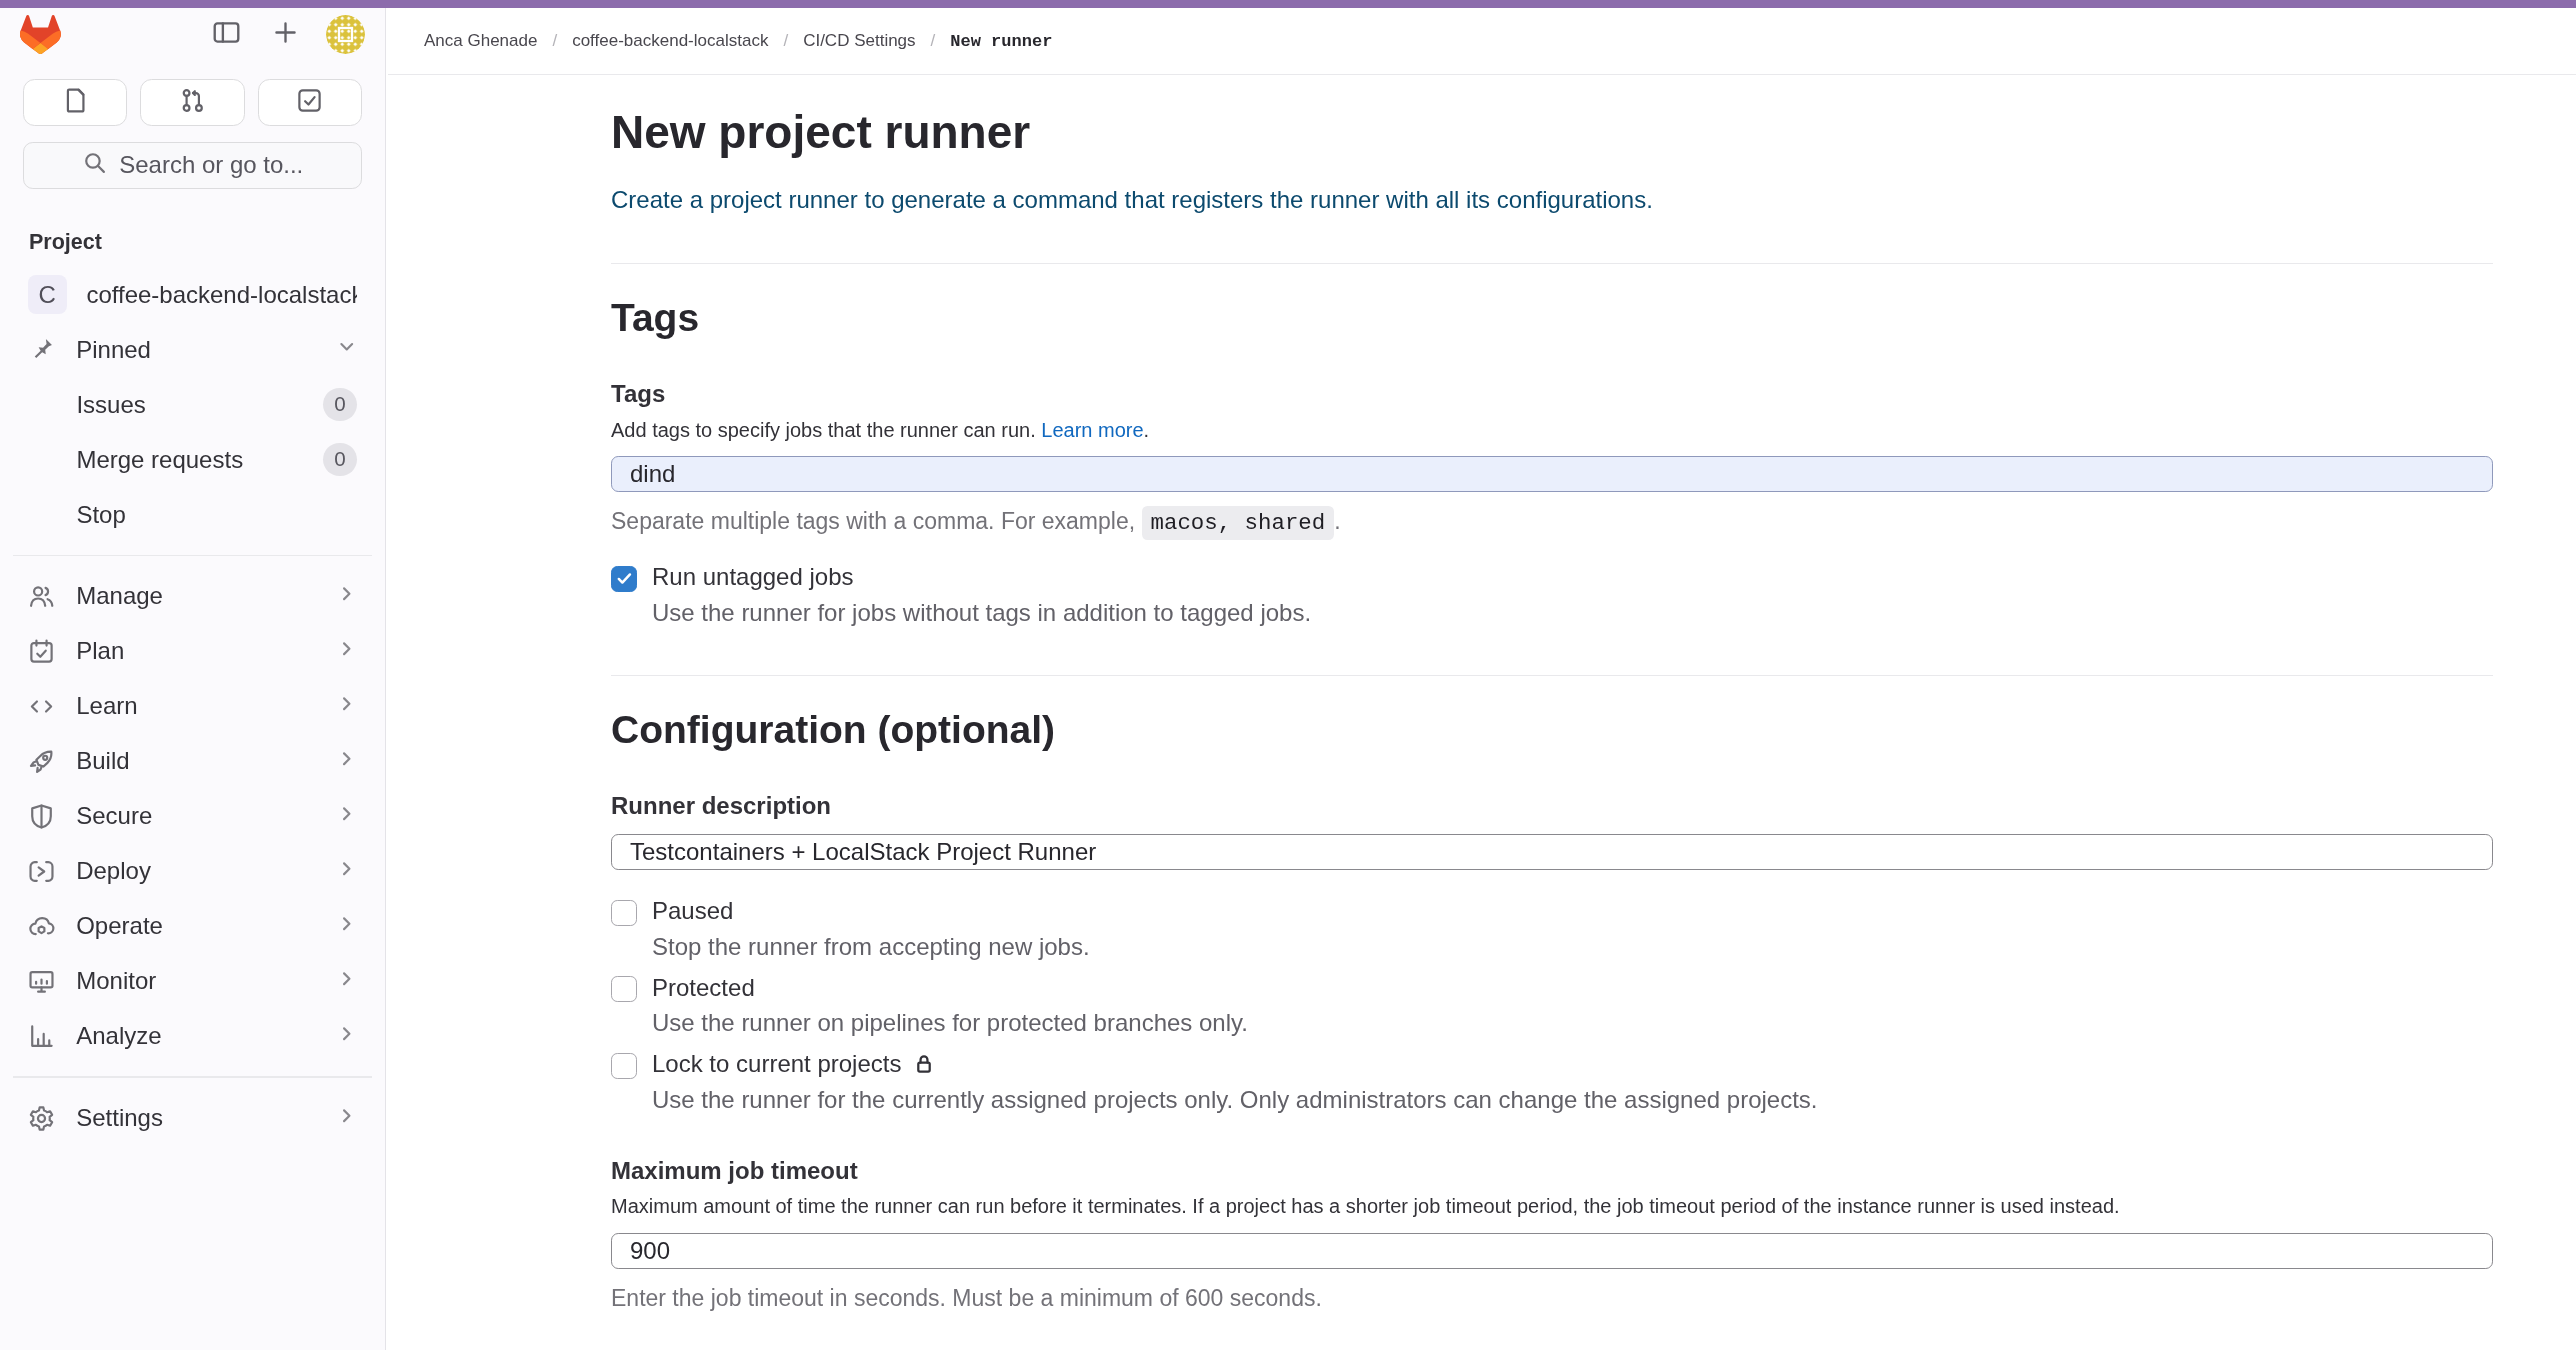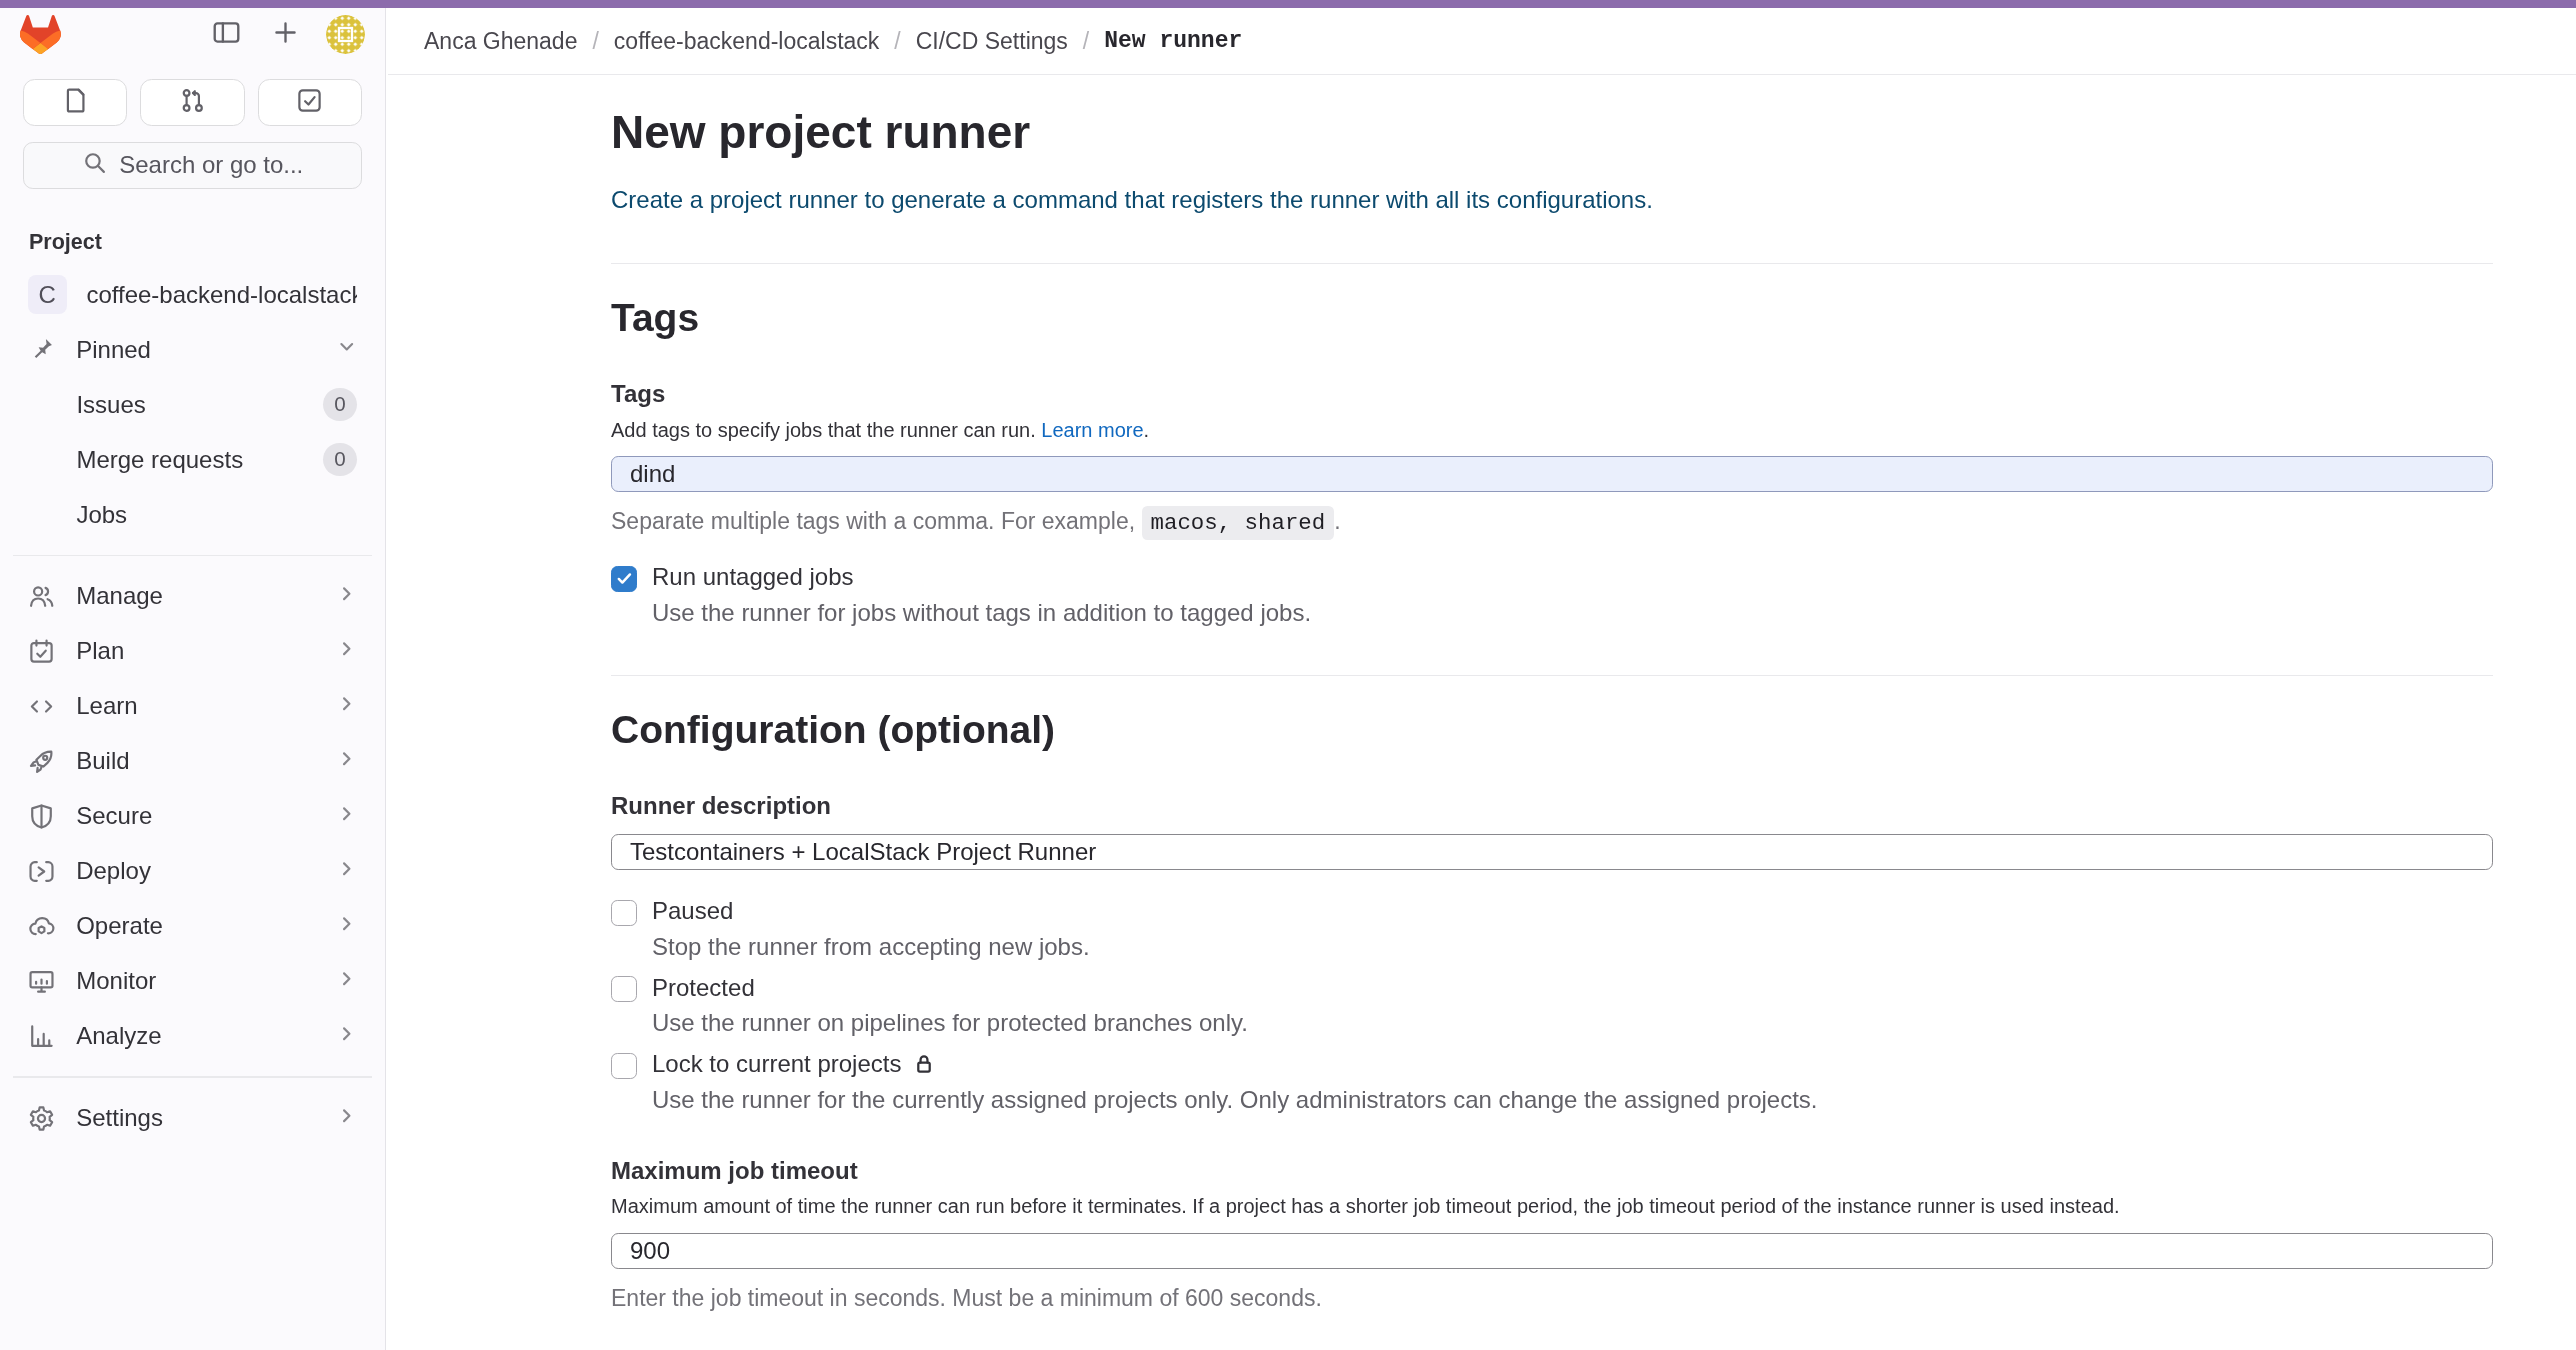--- a/index.html
+++ b/index.html
@@ -60,21 +60,21 @@
   .badge {
     flex:none; background:#e4e3e8; color:#58575f; border-radius:894px;
     font-size:20.6px; line-height:1; padding:6.3px 11.6px; min-width:34px; text-align:center;
   }
   .sb-divider { height:1.8px; background:#e9e9ec; margin:12.5px 13.4px; }
 
   
   .main { position:absolute; top:8px; left:388px; right:0; bottom:0; background:#fff; }
   .breadcrumb-bar {
     height:67px; display:flex; align-items:center; padding:0 36px; gap:15px;
-    border-bottom:1.8px solid #e9e9ec; font-size:23px; color:#49474e; white-space:nowrap;
+    border-bottom:1.8px solid #e9e9ec; font-size:17px; color:#49474e; white-space:nowrap;
   }
   .breadcrumb-bar .sep { color:#b5b4b9; }
   .breadcrumb-bar .crumb { cursor:pointer; }
   .breadcrumb-bar .crumb-current { font-weight:700; color:#28272d;font-family:Liberation Mono, monospace; }
 
   .content { padding:0 83px 0 223px; }
   h1.page-title { margin-top:30px; font-size:46px; line-height:55px; font-weight:700; color:#28272d; }
   p.page-subtitle { margin-top:25px; font-size:24px; line-height:30px; color:#0c4a6e; }
   .hr { border:none; border-top:1.8px solid #e9e9ec; margin-top:48px; }
   h2.section-heading { margin-top:30px; font-size:39px; line-height:48px; font-weight:700; color:#28272d; }
@@ -221,21 +221,21 @@
 
   <div class="sb-row sb-sub">
     <span class="row-label">Issues</span>
     <span class="badge">0</span>
   </div>
   <div class="sb-row sb-sub">
     <span class="row-label">Merge requests</span>
     <span class="badge">0</span>
   </div>
   <div class="sb-row sb-sub">
-    <span class="row-label">Jobs</span>
+    <span class="row-label">Stop</span>
   </div>
 
   <div class="sb-divider"></div>
 
   <div class="sb-row">
     <span class="row-icon">
       <svg viewBox="0 0 16 16" width="27" height="27">
           <circle cx="6" cy="5" r="2.4"></circle>
           <path d="M1.8 13.5c.3-2.7 2-4.3 4.2-4.3s3.9 1.6 4.2 4.3"></path>
           <path d="M10.4 2.9a2.3 2.3 0 0 1 0 4.3"></path>

